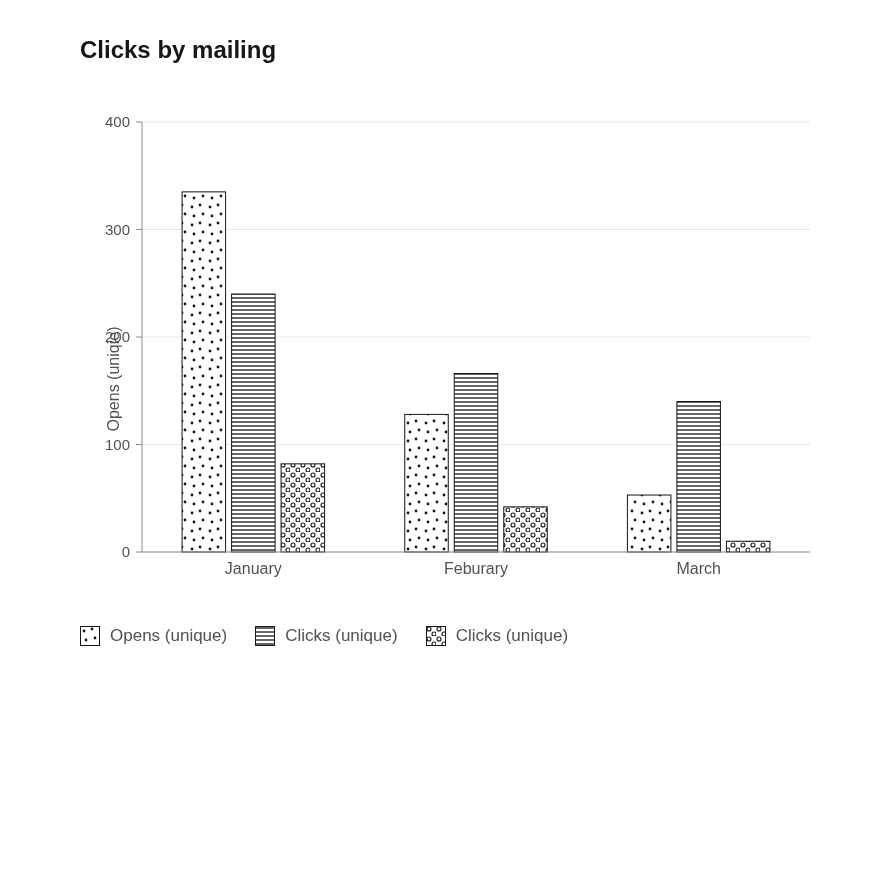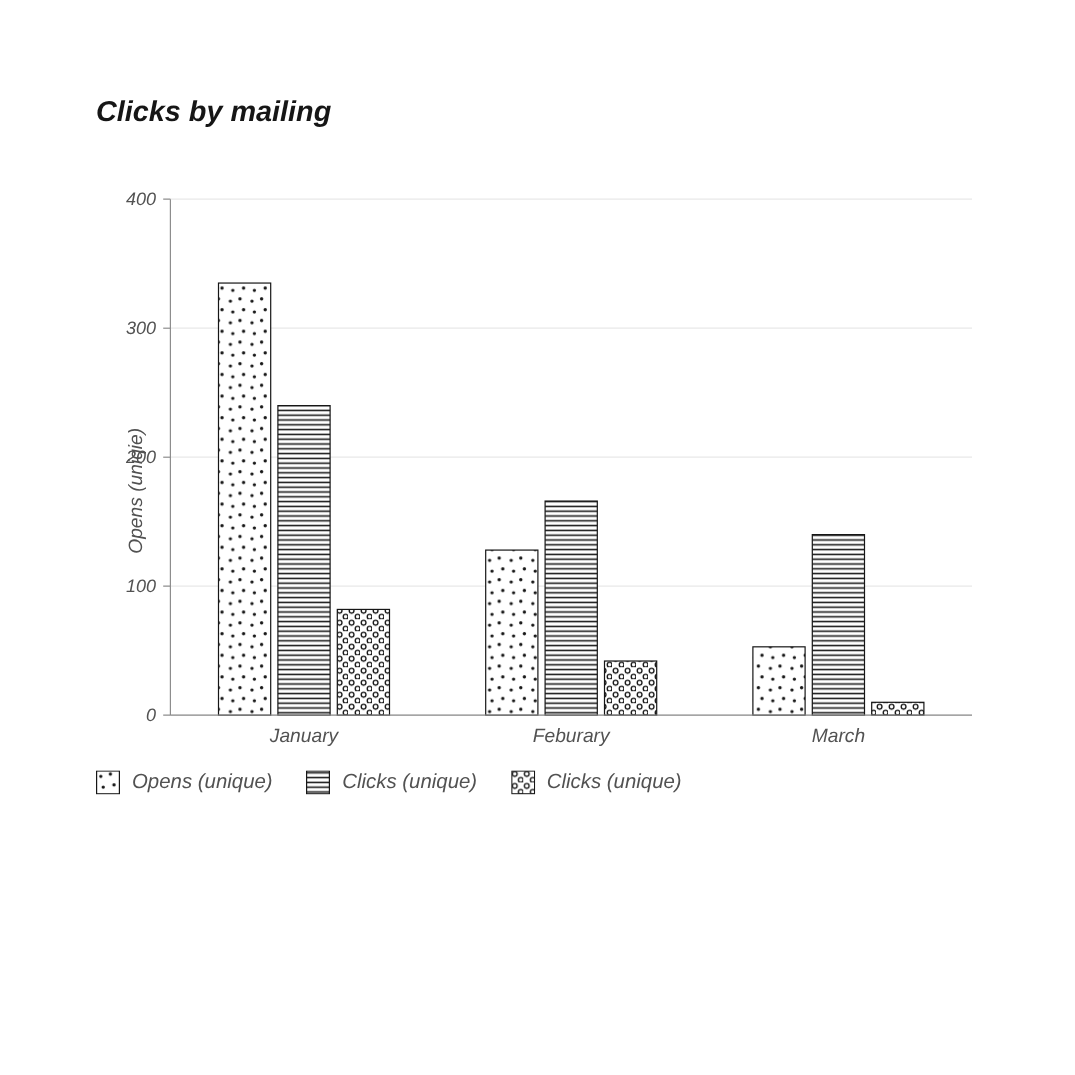--- a/index.html
+++ b/index.html
@@ -6,22 +6,21 @@
   body {
     margin: 0;
     padding: 0;
     font-family: -apple-system, BlinkMacSystemFont, "Segoe UI", Helvetica, Arial, sans-serif;
     background: #fff;
     color: #161616;
     width: 896px;
     height: 896px;
   }
   .container {
-    padding: 80px 80px 40px 80px;
-    font-style: italic;
+    padding: 36px 80px 40px 80px;
   }
   .chart-title {
     font-size: 24px;
     font-weight: 700;
     color: #161616;
     margin: 0 0 48px 0;
   }
   .chart-wrap {
     position: relative;
     width: 740px;
@@ -39,21 +38,21 @@
   }
   .axis-label-x {
     text-align: center;
     font-size: 18px;
     color: #161616;
     margin-top: 36px;
   }
   .legend {
     display: flex;
     gap: 28px;
-    margin-top: 16px;
+    margin-top: 44px;
     padding-left: 0px;
   }
   .legend-item {
     display: flex;
     align-items: center;
     gap: 10px;
     font-size: 17px;
     color: #525252;
   }
   .legend-swatch {

